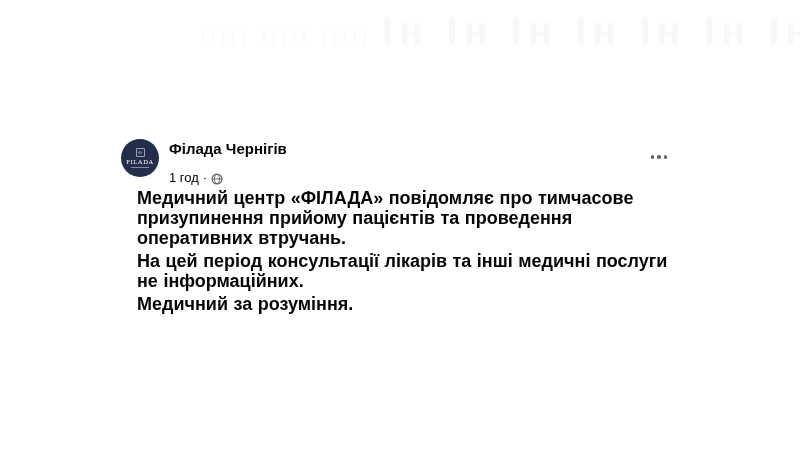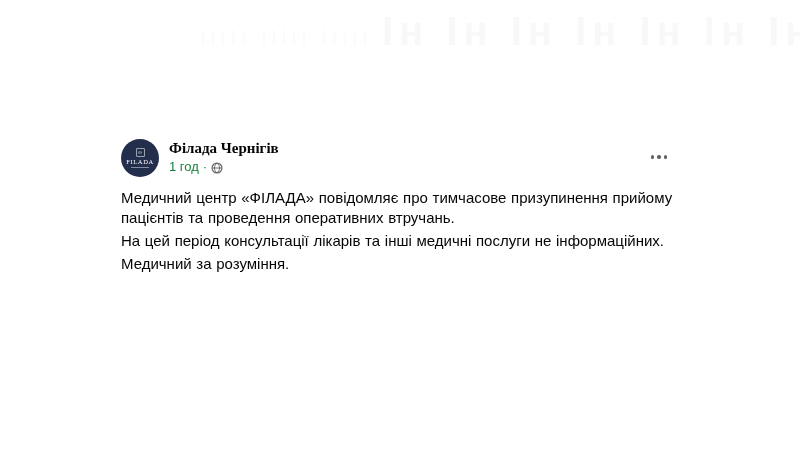--- a/index.html
+++ b/index.html
@@ -98,27 +98,26 @@
     margin-left: 10px;
     display: flex;
     flex-direction: column;
   }
   .author-name {
     font-size: 15px;
     font-weight: 700;
     color: #050505;
     line-height: 19px;
     cursor: pointer;
-    font-family: Liberation Serif, serif;
   }
   .meta-row {
     display: flex;
     align-items: center;
-    margin-top: 1px;
-    color: #15803d;
+    margin-top: 12px;
+    color: #000000;
     font-size: 13px;
     line-height: 16px;
   }
   .meta-row .timestamp { cursor: pointer; }
   .meta-row .sep {
     margin: 0 4px;
   }
   .globe-icon {
     display: inline-flex;
     align-items: center;
@@ -141,25 +140,26 @@
     width: 3.5px;
     height: 3.5px;
     border-radius: 50%;
     background: #606266;
   }
 
   .post-body {
     margin-top: 11px;
   }
   .post-body p {
-    margin: 0 0 3px 0;
-    font-size: 15px;
+    margin: 0 0 3px 16px;
+    font-size: 18px;
     line-height: 20px;
     color: #050505;
     word-spacing: 0.5px;
+    font-weight: bold;
   }
   .post-body p:last-child {
     margin-bottom: 0;
   }
 </style>
 </head>
 <body>
 
 <div class="watermark">
   <span class="wm-seg2">ІІІІІ ІІІІІ ІІІІІ</span><span class="wm-seg1">Ін Ін Ін Ін Ін Ін Ін Ін</span>

